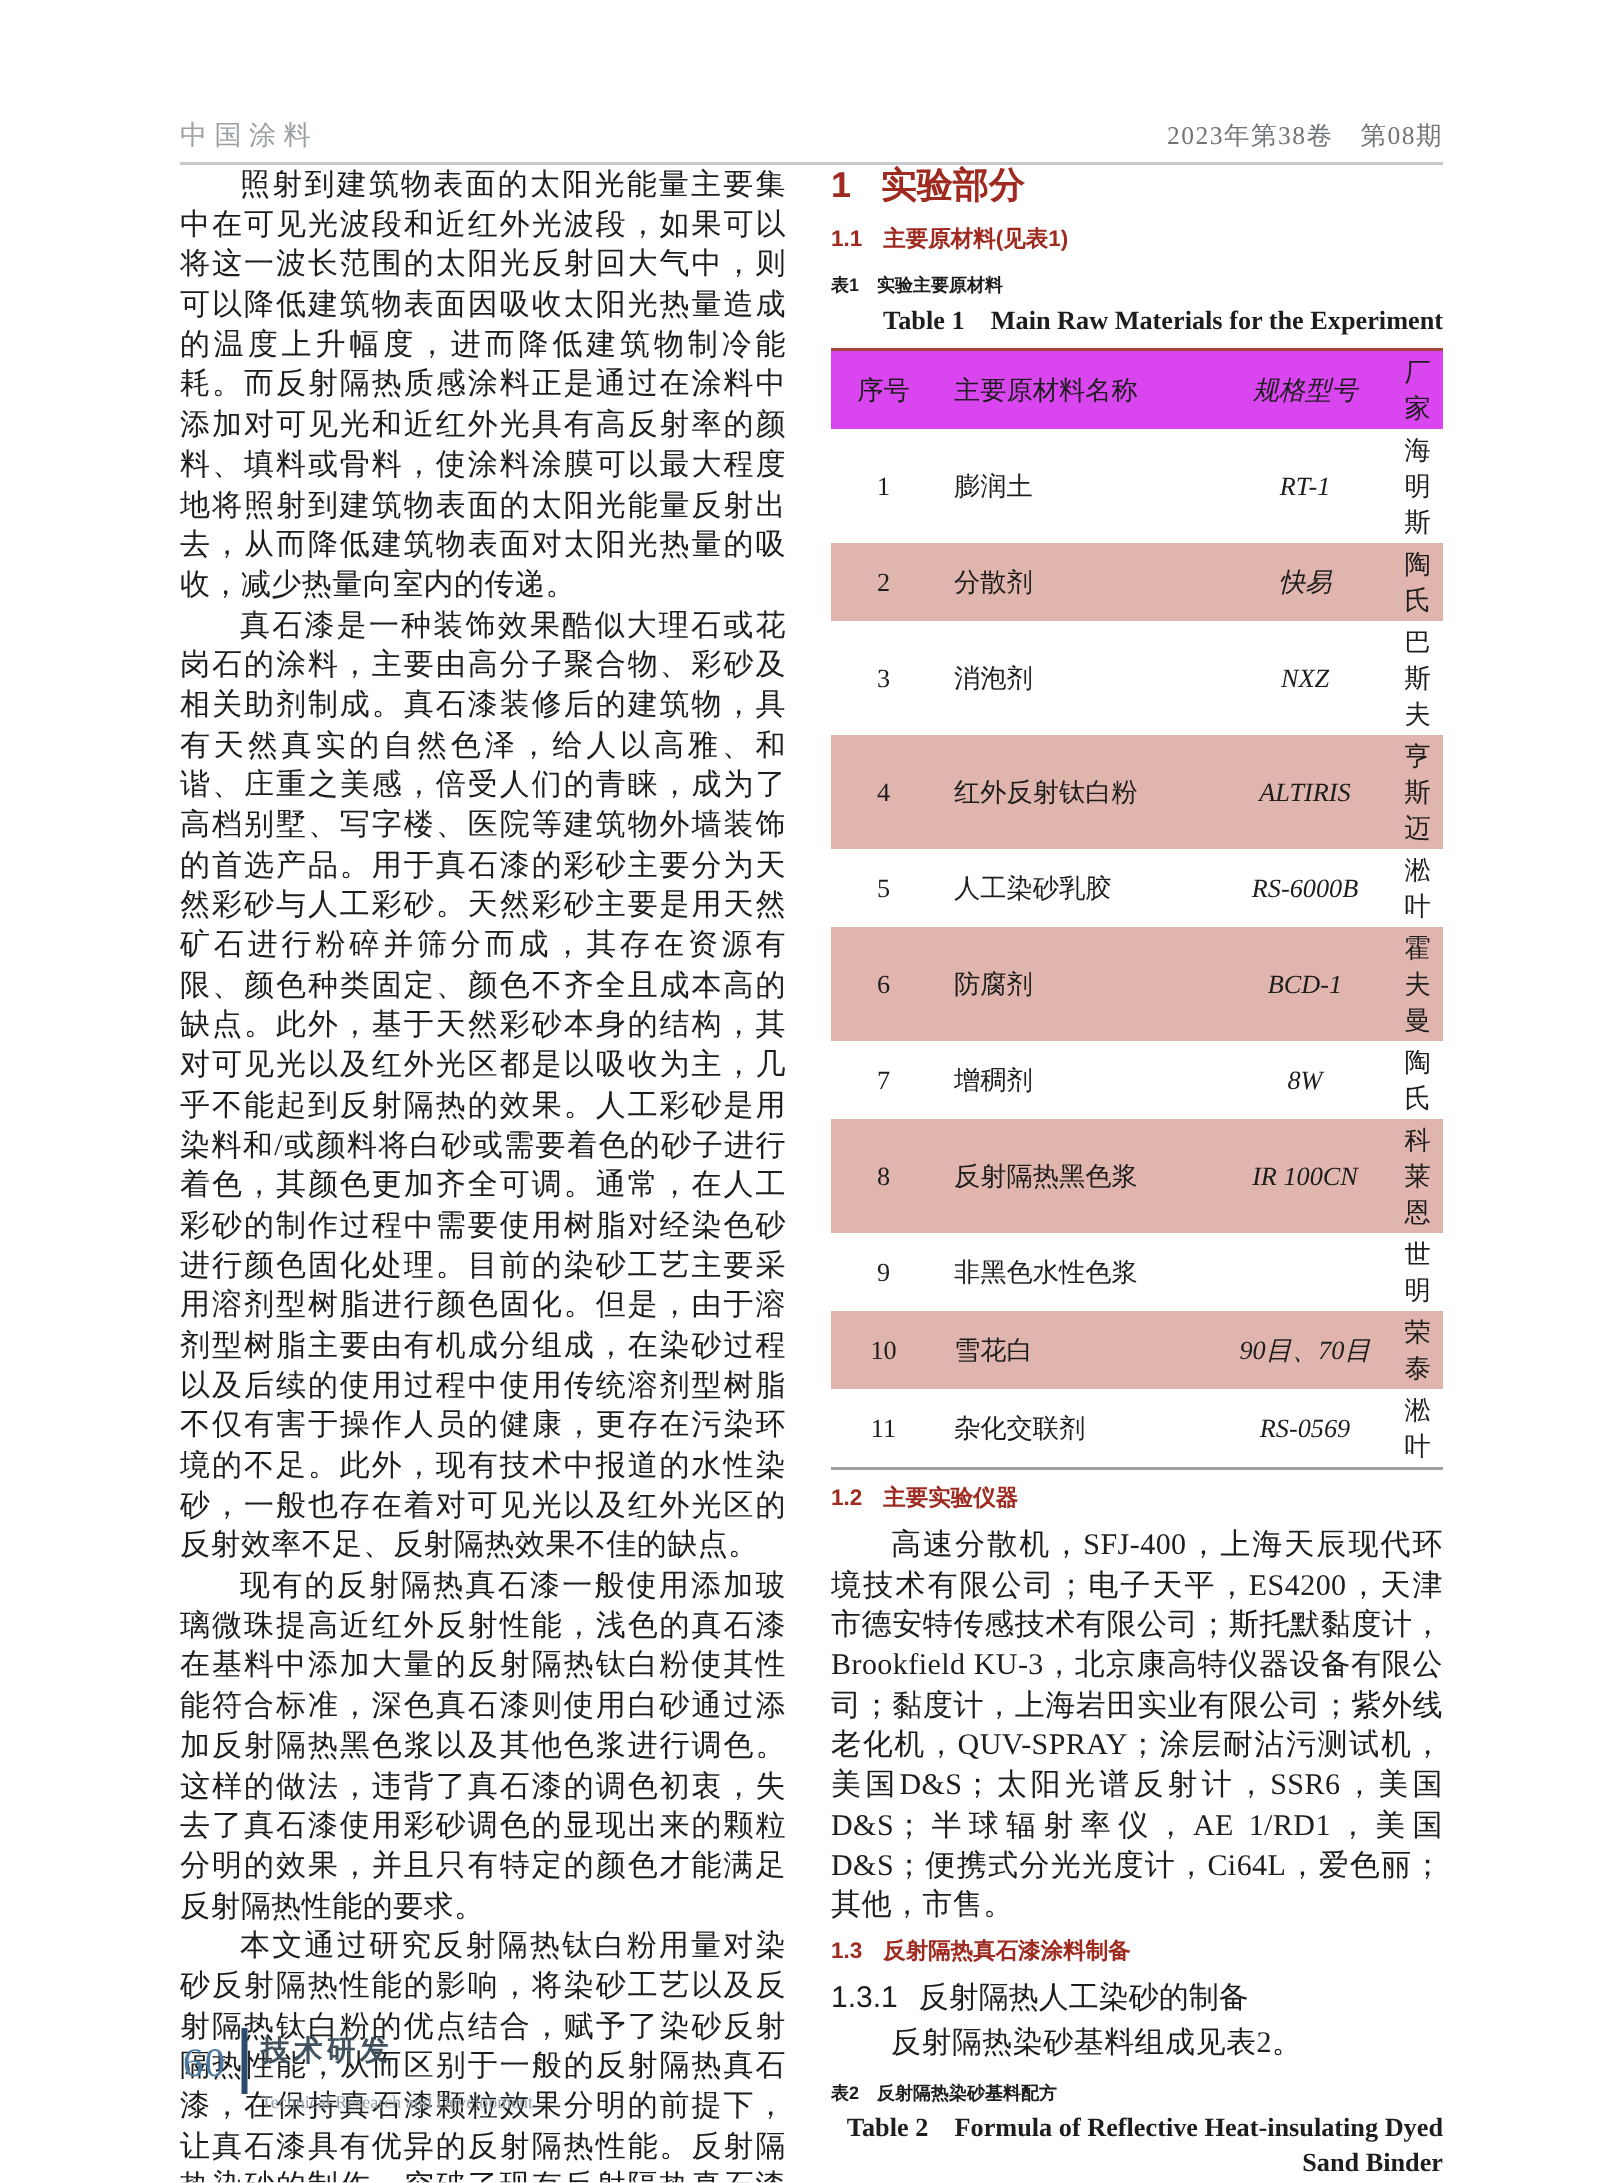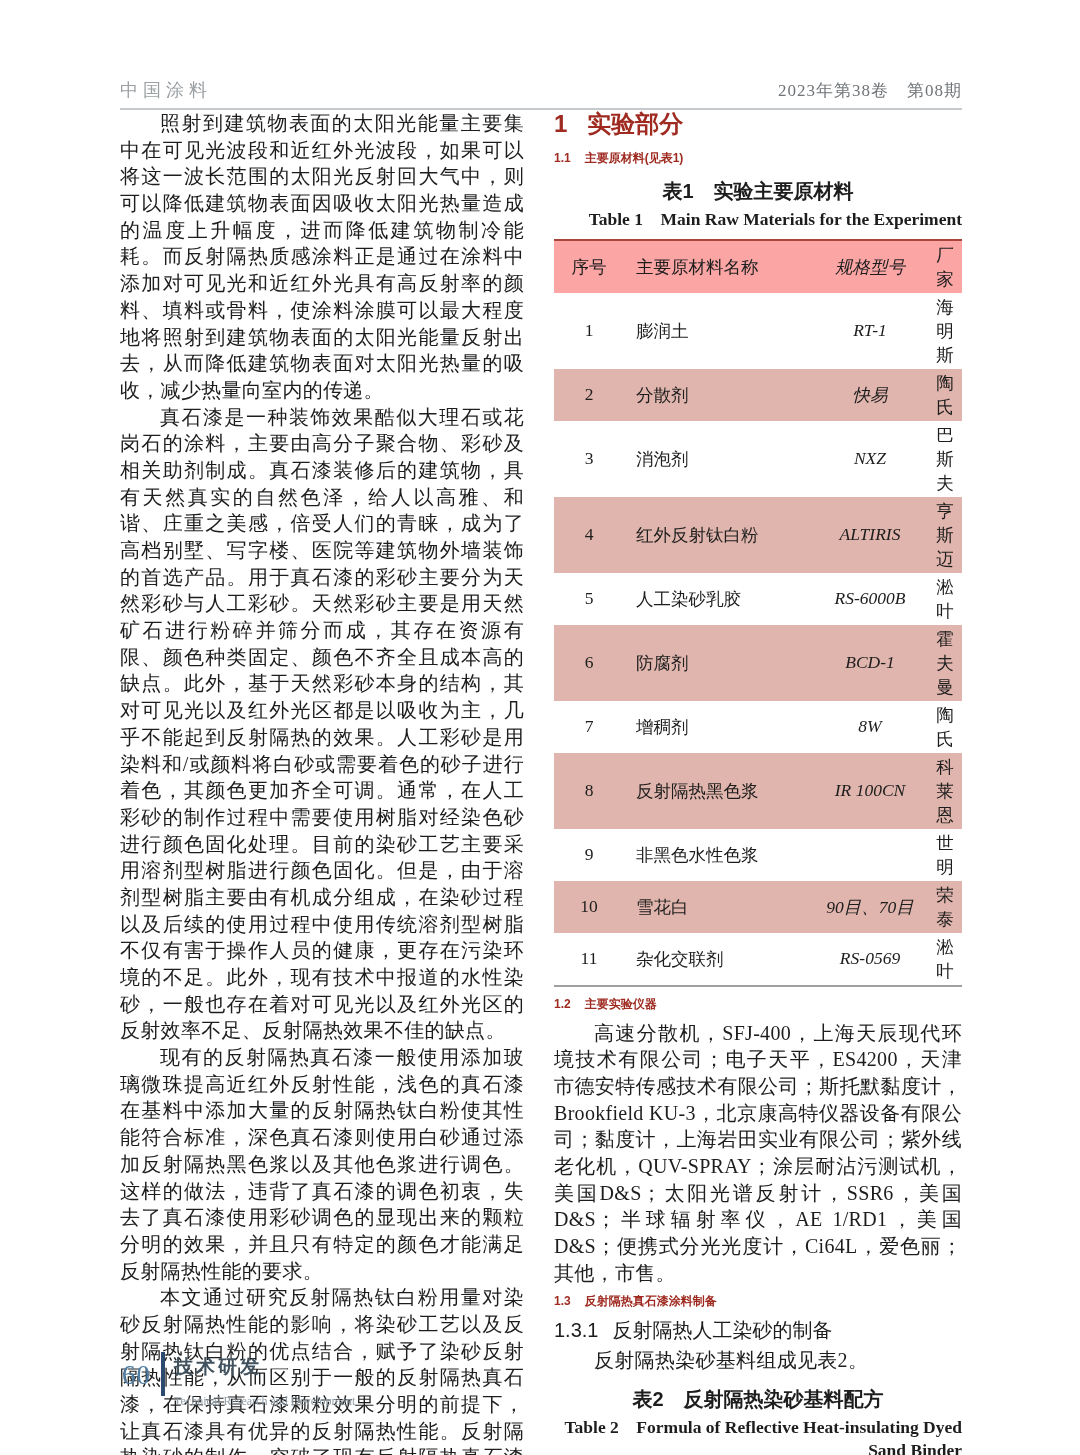--- a/index.html
+++ b/index.html
@@ -15,34 +15,34 @@
   .columns{position:absolute;top:110px;left:120px;right:118px;display:flex;gap:30px;}
   .col-left{width:404px;}
   .col-right{width:408px;}
   .body-p{margin:0;font-size:20px;line-height:1.335;text-align:justify;
           text-indent:2em;letter-spacing:0.3px;}
   
   .h1{font-family:"Liberation Sans","DejaVu Sans",sans-serif;font-weight:bold;
       font-size:24px;color:#9e2a20;margin:0 0 12px 0;line-height:1.2;}
   .h1 .h-num{margin-right:20px;}
   .h2{font-family:"Liberation Sans","DejaVu Sans",sans-serif;font-weight:bold;
-      font-size:12px;color:#9e2a20;margin:8px 0 8px 0;line-height:1.25;}
+      font-size:15px;color:#9e2a20;margin:8px 0 8px 0;line-height:1.25;}
   .h2 .h-num{margin-right:14px;}
   .h3{font-size:20px;color:#1d1d1d;margin:2px 0 4px 0;line-height:1.3;}
   .h3 .h-num{font-family:"Liberation Sans","DejaVu Sans",sans-serif;margin-right:14px;}
   
-  .caption-zh{text-align:center;font-family:"Liberation Sans","DejaVu Sans",sans-serif;
-              font-weight:bold;font-size:20px;margin:12px 0 3px 0;}
+  .caption-zh{text-align:left;font-family:"Liberation Sans","DejaVu Sans",sans-serif;
+              font-weight:bold;font-size:12px;margin:12px 0 3px 0;}
   .caption-en{text-align:right;font-family:"Liberation Serif","DejaVu Serif",serif;
               font-weight:bold;font-size:17.5px;line-height:1.3;margin:0 0 8px 0;}
   
   table{width:100%;border-collapse:collapse;font-size:17.5px;margin:2px 0 10px 0;
         border-top:2px solid #a8453c;border-bottom:2px solid #a0a0a0;}
   th,td{padding:2px 4px;text-align:center;font-weight:normal;height:22px;}
-  thead tr{background:#fca5a5;}
+  thead tr{background:#d946ef;}
   tbody tr:nth-child(even){background:#e0b5ad;}
   .t1 .c1{width:62px;} .t1 .c2{width:172px;} .t1 .c3{width:108px;font-style:italic;} .t1 .c4{width:auto;}
   .t1 th.c2,.t1 td.c2{text-align:left;padding-left:12px;}
   
   .page-footer{position:absolute;left:122px;bottom:46px;display:flex;align-items:flex-start;}
   .page-num{font-size:27px;color:#4d7ba3;margin:8px 10px 0 0;letter-spacing:1px;}
   .footer-bar{width:4px;height:44px;background:#2c4a6e;margin-right:9px;}
   .footer-labels{padding-top:2px;}
   .footer-zh{font-family:"Liberation Sans","DejaVu Sans",sans-serif;font-weight:bold;
              font-size:19px;color:#41525e;letter-spacing:3px;}

